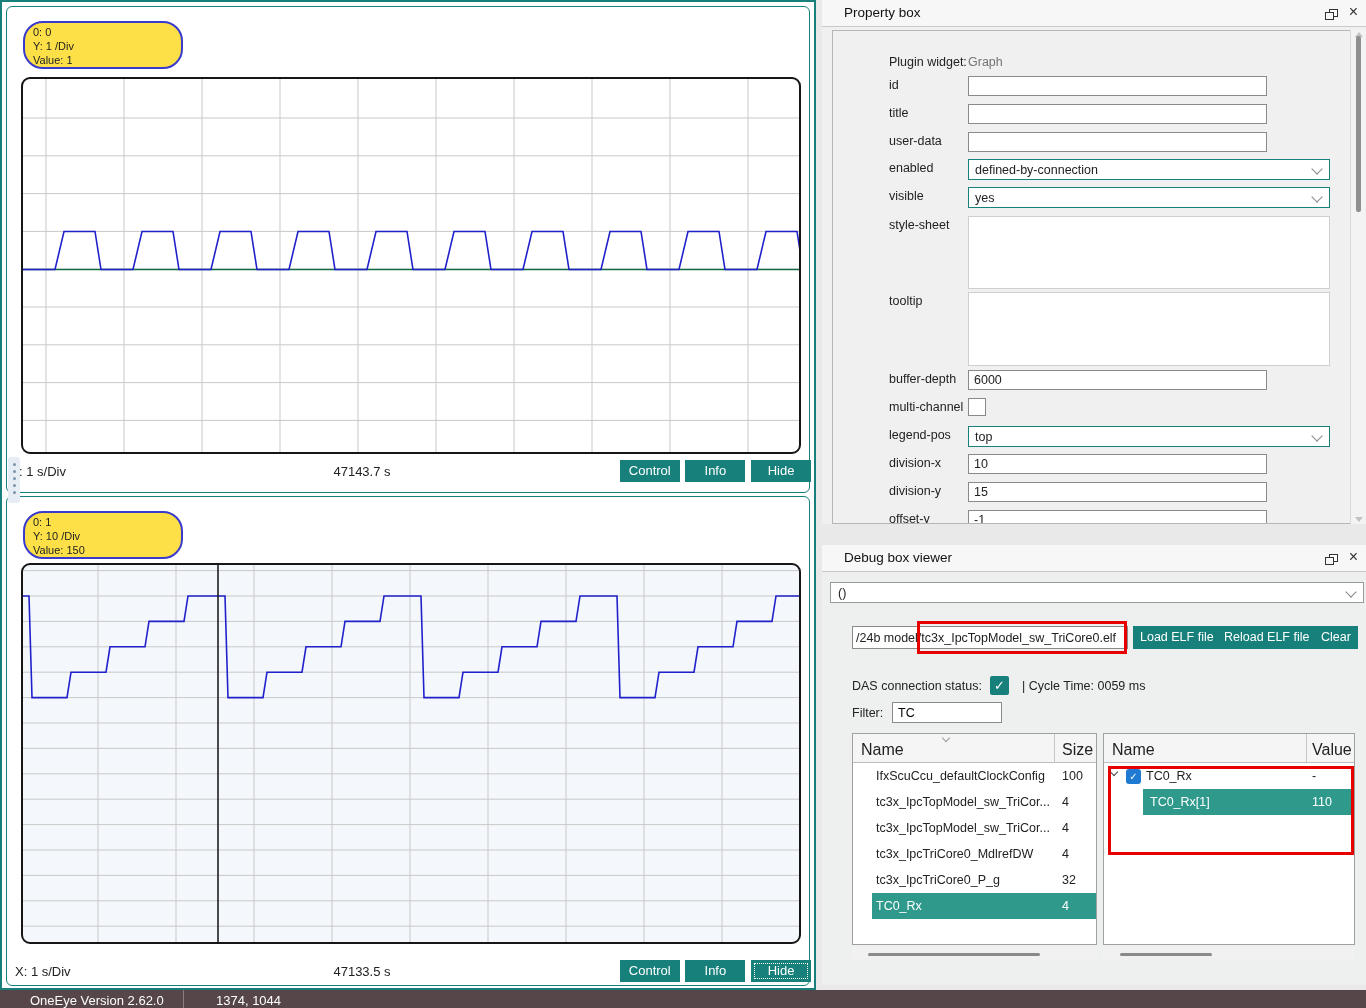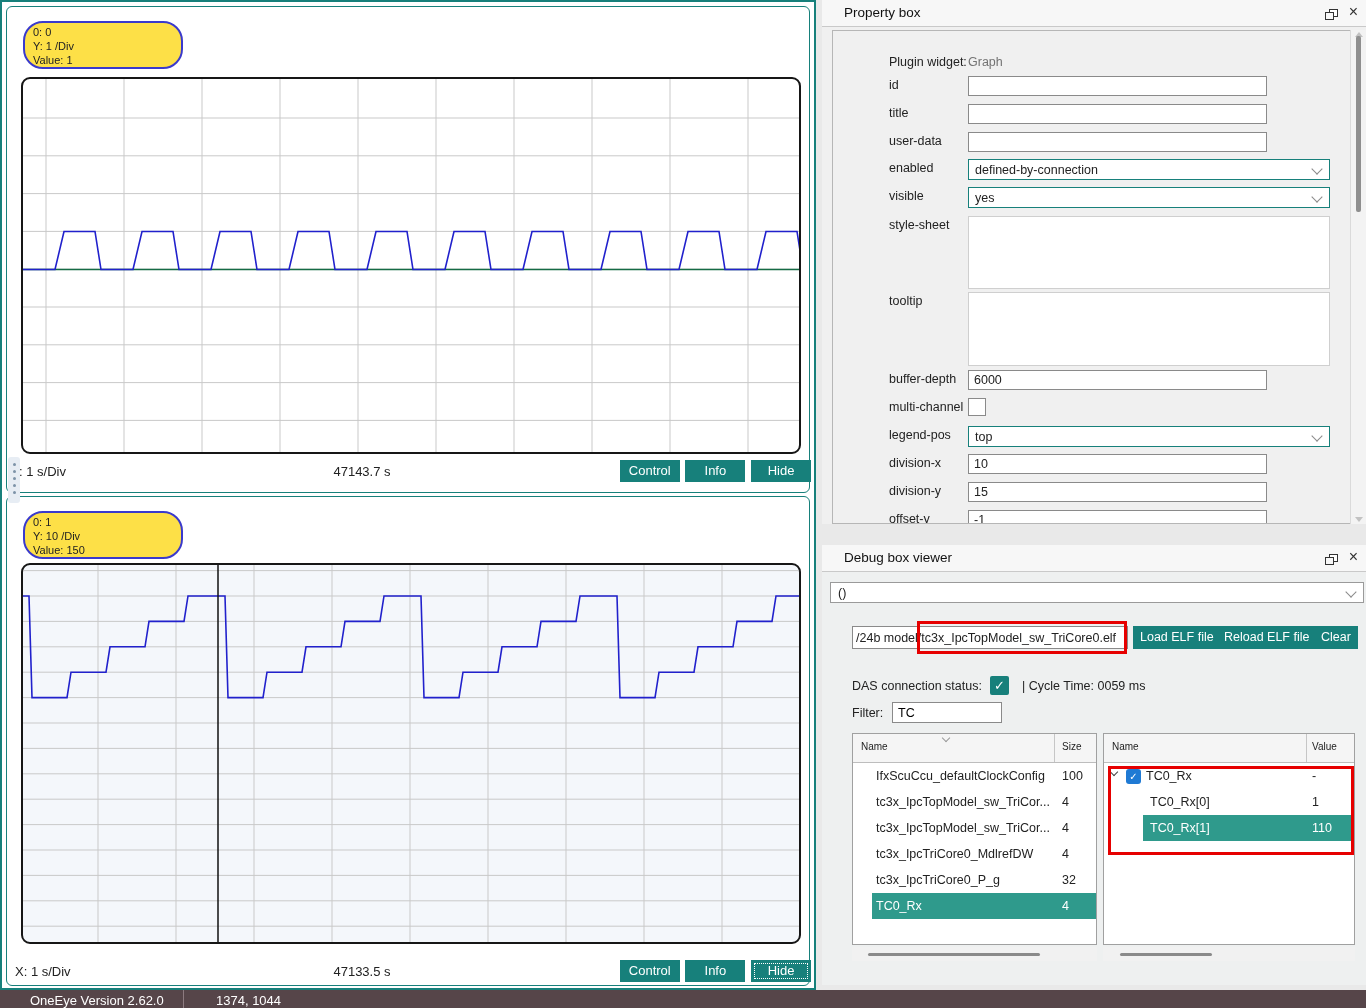--- a/index.html
+++ b/index.html
@@ -136,21 +136,21 @@
     text-align:center; line-height:19px;
   }
   #filter-input {
     position:absolute; left:70px; top:157px; width:110px; height:21px;
     border:1px solid #8a8a8a; background:#fff; font-family:"Liberation Sans",sans-serif;
     font-size:12.5px; padding:0 5px;
   }
   .dtable { position:absolute; top:188px; height:212px; background:#fff; border:1px solid #a0a0a0; }
   #symbol-table { left:30px;  width:245px; }
   #watch-table  { left:281px; width:252px; }
-  .thead { position:relative; height:29px; background:#f5f5f5; border-bottom:1px solid #bdbdbd; font-size:10px; color:#222; }
+  .thead { position:relative; height:29px; background:#f5f5f5; border-bottom:1px solid #bdbdbd; font-size:16px; color:#222; }
   .thcell { position:absolute; top:7px; }
   .thname { left:8px; }
   .thsize { left:209px; }
   .thvalue { left:208px; }
   .thdiv { position:absolute; top:0; bottom:0; width:1px; background:#c6c6c6; }
   .sort-ind {
     position:absolute; left:90px; top:1px; width:6px; height:6px;
     border-right:1.4px solid #9a9a9a; border-bottom:1.4px solid #9a9a9a; transform:rotate(45deg);
   }
   .trow { position:relative; height:26px; font-size:12.5px; color:#222; }
@@ -440,24 +440,20 @@
       <span class="thdiv" style="left:202px"></span>
       <span class="thcell thvalue">Value</span>
     </div>
     <div id="watch-body">
         <div class="trow">
           <span class="expander"></span>
           <span class="wcheck">✓</span>
           <span style="left: 42px;">TC0_Rx</span>
           <span style="left: 208px;">-</span>
         </div>
-        <div class="trow">
-          <span style="left: 46px;">TC0_Rx[0]</span>
-          <span style="left: 208px;">1</span>
-        </div>
         <div class="trow sel">
           <div class="hl" style="left: 39px;"></div>
           <span style="left: 46px;">TC0_Rx[1]</span>
           <span style="left: 208px;">110</span>
         </div>
       </div>
   </div>
 
   <div class="redbox" id="redbox2"></div>
 

